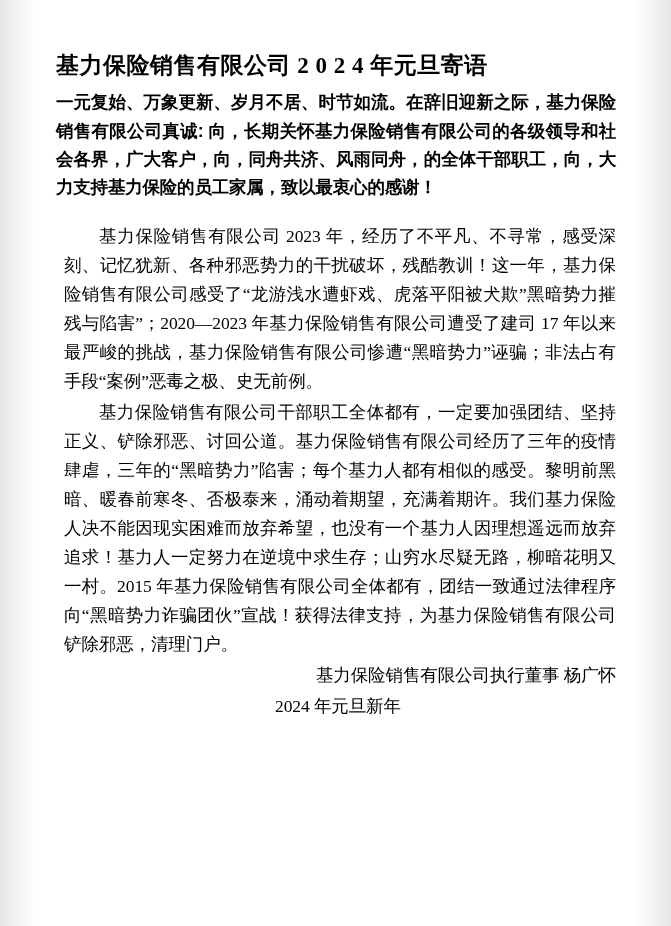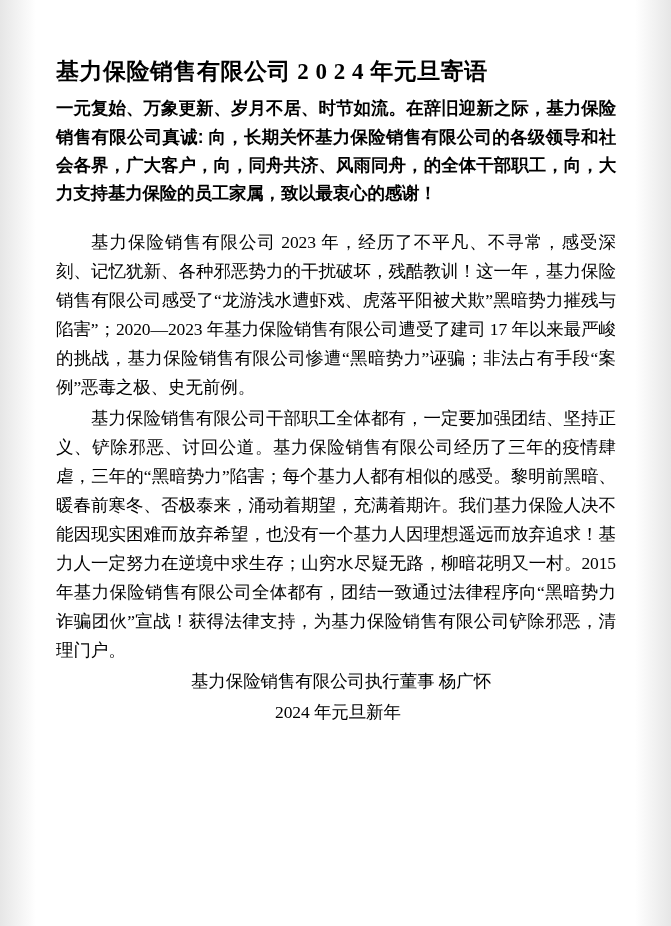--- a/index.html
+++ b/index.html
@@ -27,21 +27,21 @@
     bottom: 0;
     width: 36px;
     background: linear-gradient(to right, #e6e6e6, #ffffff);
   }
   .edge-left { left: 0; }
   .edge-right { right: 0; background: linear-gradient(to left, #e6e6e6, #ffffff); }
 
   .sheet {
     position: absolute;
     left: 56px;
-    top: 56px;
+    top: 50px;
     width: 560px;
     height: 826px;
   }
 
   .doc-title {
     font-family: "Liberation Serif", serif;
     font-weight: bold;
     font-size: 23px;
     letter-spacing: 0.5px;
     text-align: left;
@@ -63,35 +63,35 @@
     letter-spacing: -0.2px;
   }
 
   p.body-para {
     font-family: "Liberation Serif", serif;
     font-size: 17.5px;
     line-height: 1.66;
     color: #000;
     text-align: justify;
     text-justify: inter-ideograph;
-    margin: 0 0 2px 0;
+    margin: 0 0 2px 8px;
     text-indent: 2em;
     letter-spacing: -0.1px;
   }
 
   .sig-line {
     font-family: "Liberation Serif", serif;
     font-size: 17.5px;
     line-height: 1.66;
     color: #000;
     text-align: center;
     margin: 2px 0 0 0;
     letter-spacing: -0.1px;
   }
-  .sig-line.indent-a { padding-left: 10px; }
+  .sig-line.indent-a { padding-left: 10px; text-align: right; }
   .sig-line.indent-b { padding-left: 4px; }
 </style>
 </head>
 <body>
 
 <div id="page">
   <div class="edge-left"></div>
   <div class="edge-right"></div>
 
   <div class="sheet">

